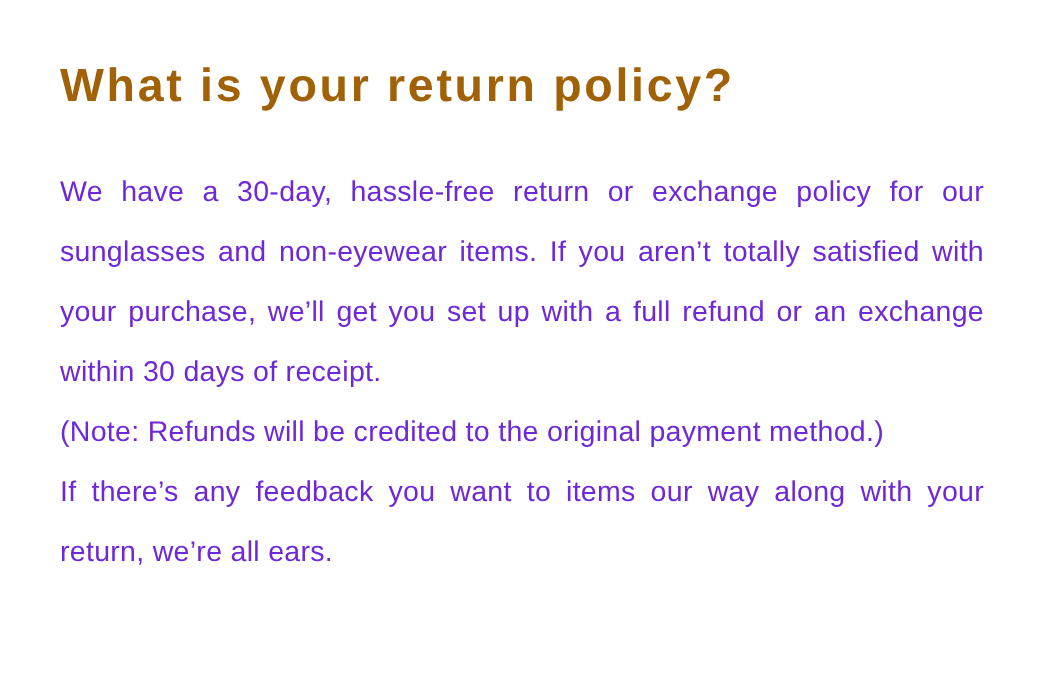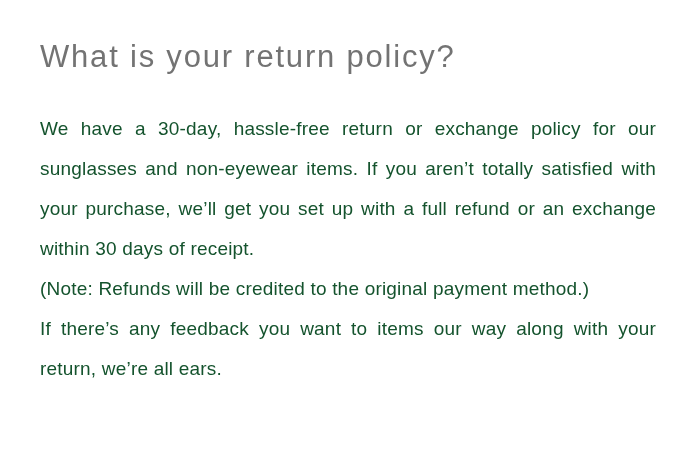--- a/index.html
+++ b/index.html
@@ -19,30 +19,30 @@
   }
   .content {
     position: absolute;
     left: 40px;
     top: 38px;
     width: 616px;
   }
   .faq-heading {
     margin: 0 0 34px 0;
     font-size: 31px;
-    font-weight: normal;
+    font-weight: bold;
     letter-spacing: 1.8px;
-    color: #737373;
+    color: #a16207;
     line-height: 1.2;
   }
   .faq-body p {
     margin: 0;
     font-size: 19px;
     line-height: 40px;
-    color: #14532d;
+    color: #6d28d9;
     text-align: justify;
     letter-spacing: 0.2px;
   }
   
 </style>
 </head>
 <body>
 
 <div class="page">
   <div class="content">

